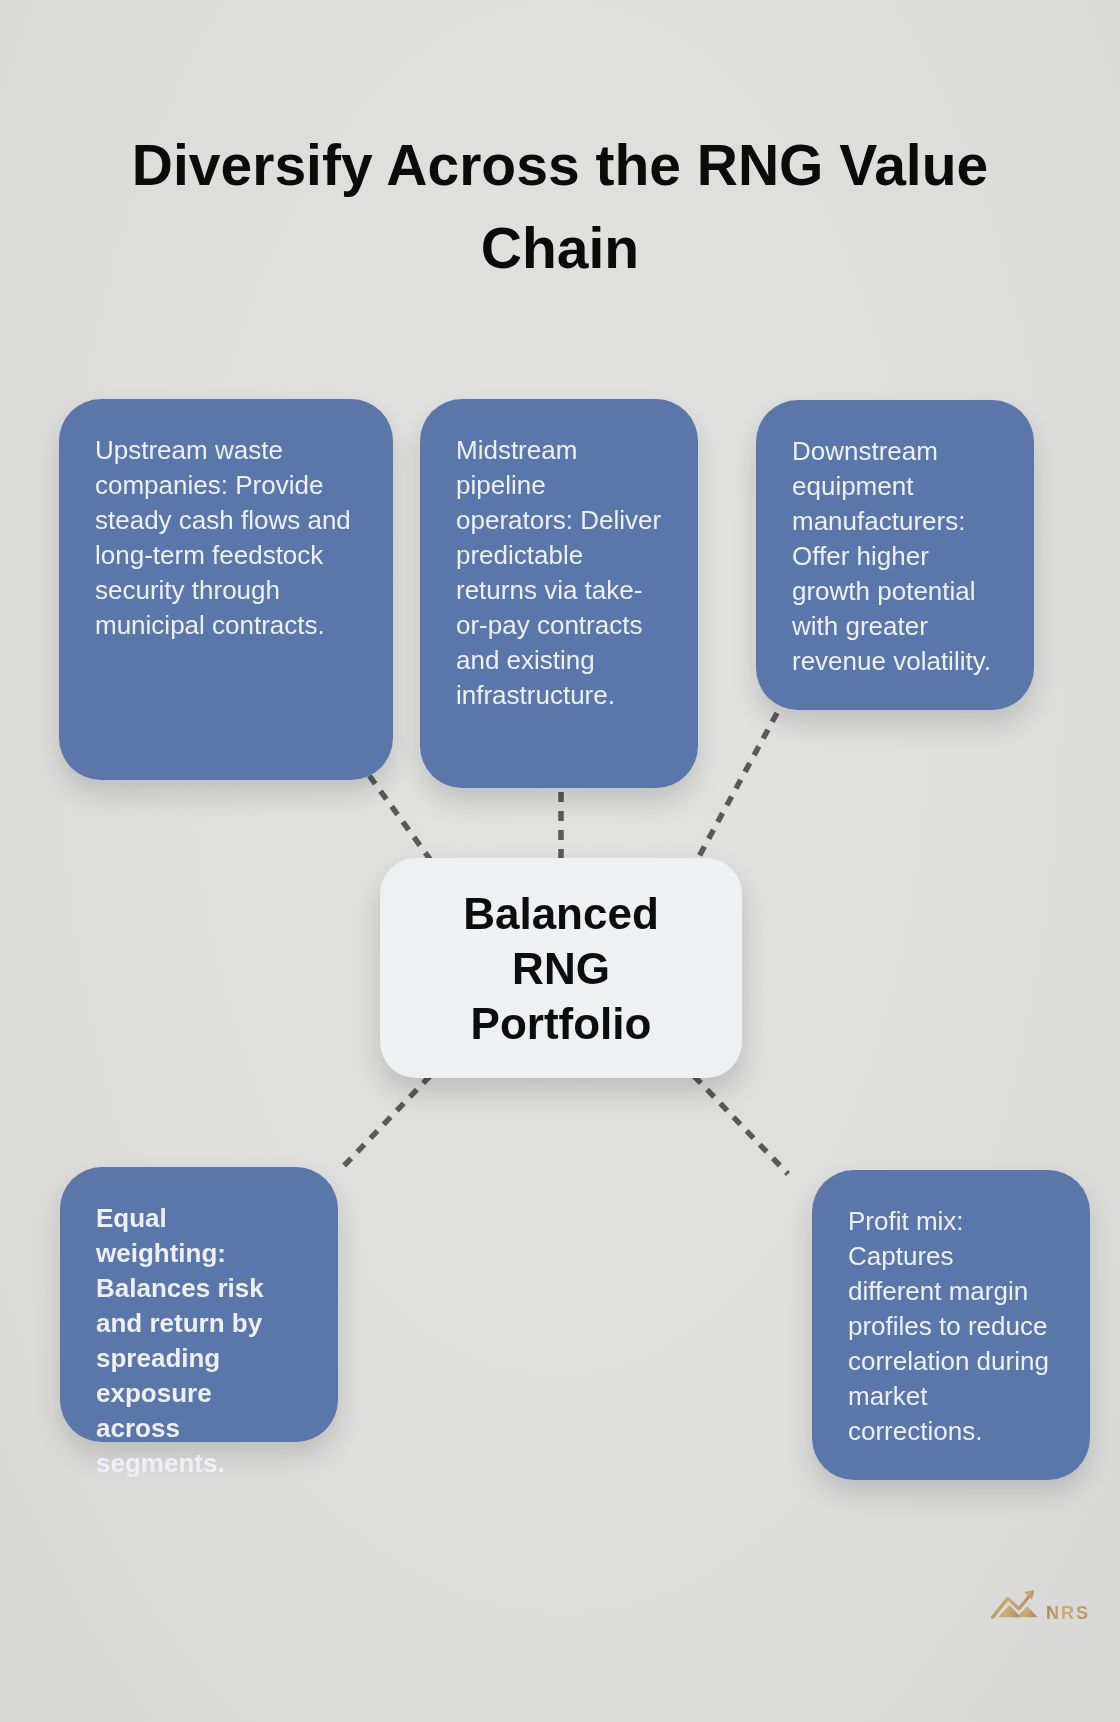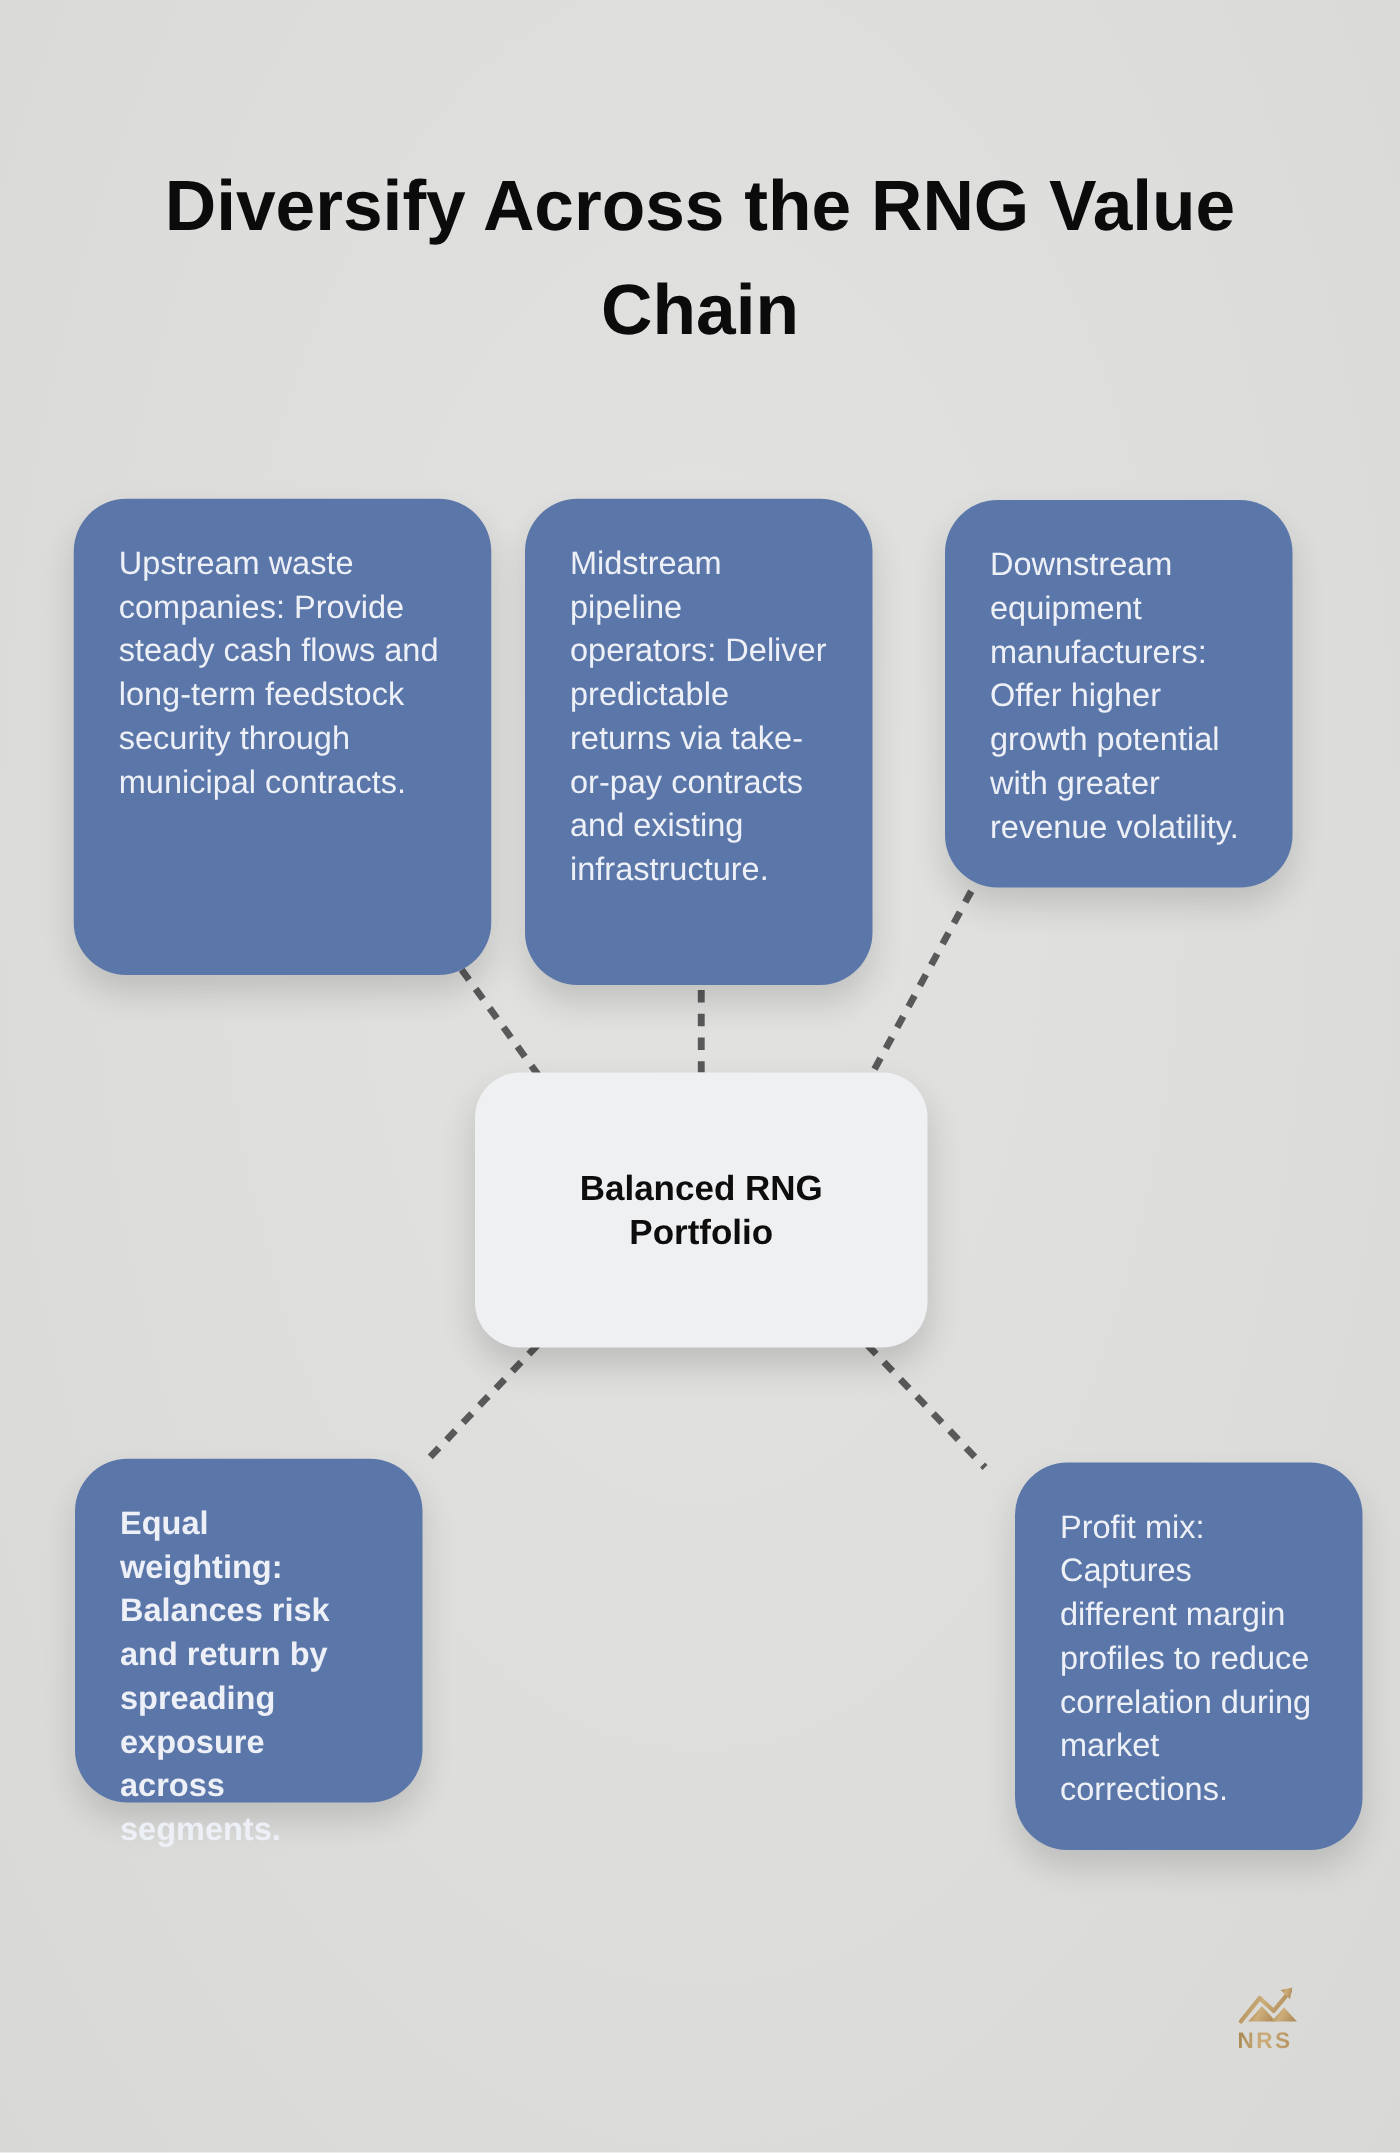--- a/index.html
+++ b/index.html
@@ -34,26 +34,26 @@
   .node-midstream {left:420px; top:399px; width:278px; height:389px;}
   .node-downstream{left:756px; top:400px; width:278px; height:310px;}
   .node-equal     {left:60px;  top:1167px;width:278px; height:275px;font-weight:bold;}
   .node-profit    {left:812px; top:1170px;width:278px; height:310px;}
   .center-node{
     position:absolute;left:380px;top:858px;width:362px;height:220px;
     background:#eff0f2;border-radius:36px;
     box-shadow:0 14px 28px rgba(0,0,0,0.16);
     display:flex;align-items:center;justify-content:center;
     text-align:center;
-    color:#0d0d0d;font-size:28px;line-height:1.25;font-weight:700;
+    color:#0d0d0d;font-size:44px;line-height:1.25;font-weight:700;
     box-sizing:border-box;padding:20px 40px;
   }
   .logo{
     position:absolute;left:990px;top:1586px;width:70px;
-    display:flex;flex-direction:column;align-items:flex-start;
+    display:flex;flex-direction:row;align-items:flex-end;
   }
   .logo svg{display:block;}
   .logo-text{
     font-weight:700;font-size:18px;letter-spacing:2px;
     background:linear-gradient(100deg,#a5834f 0%,#cdae7b 45%,#b3905d 100%);
     -webkit-background-clip:text;background-clip:text;color:transparent;
     margin-top:-2px;
   }
 </style>
 </head>

